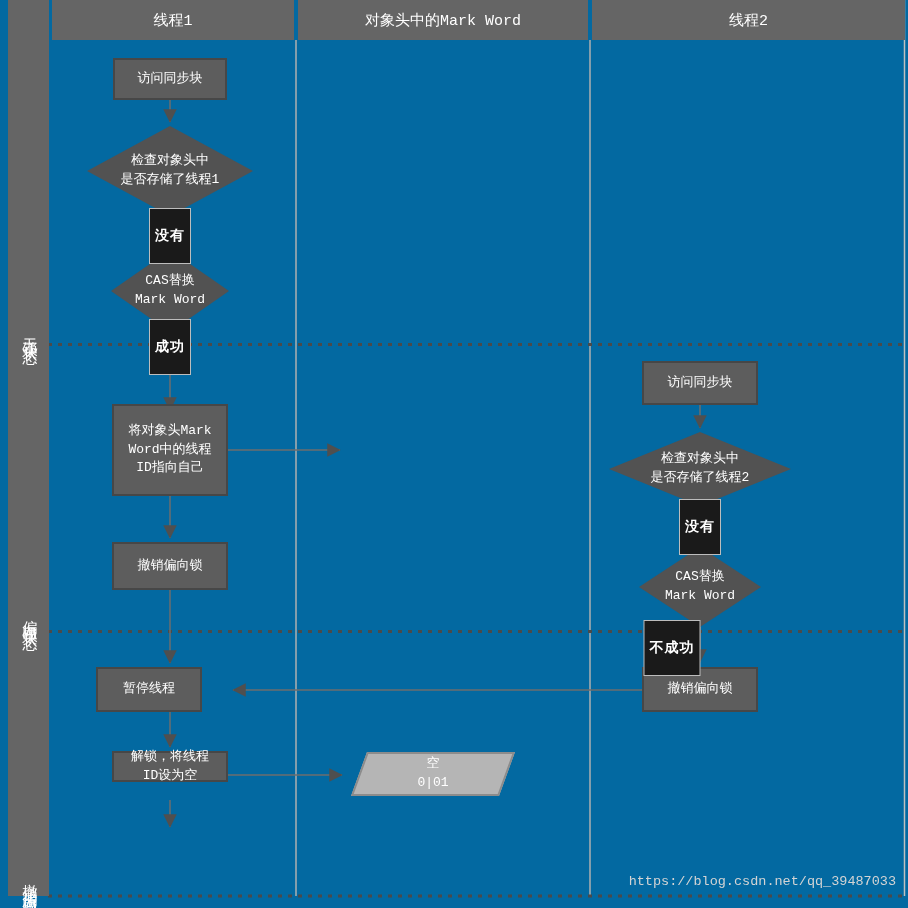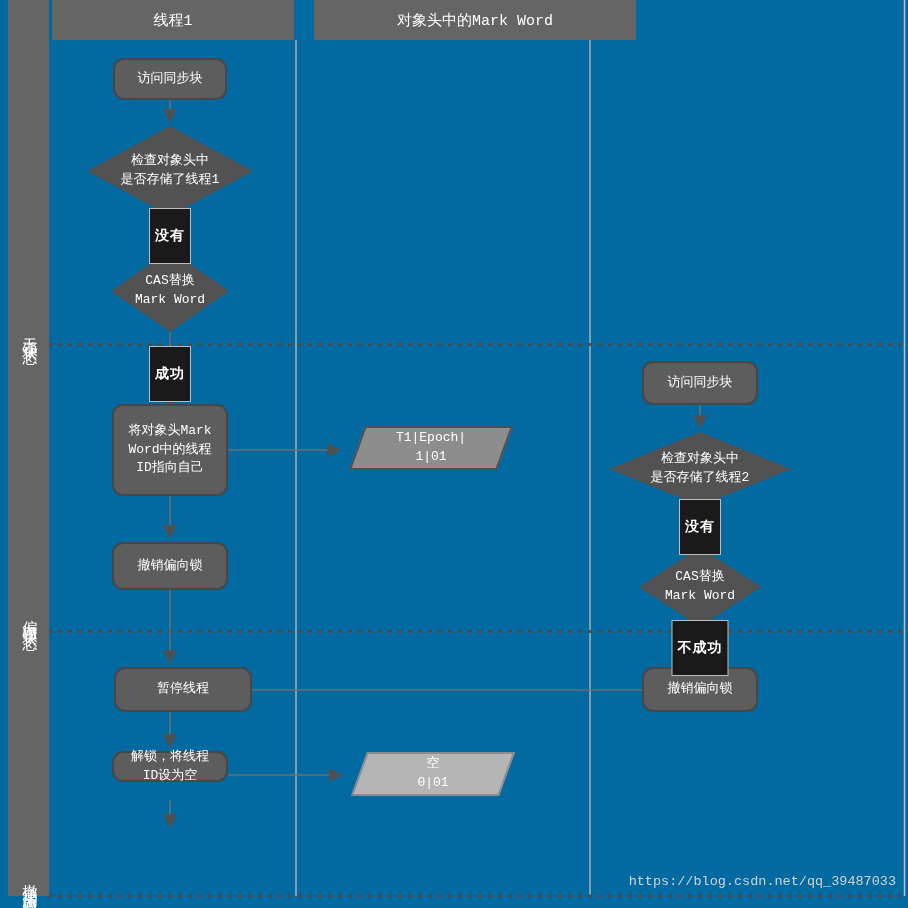--- a/index.html
+++ b/index.html
@@ -18,21 +18,21 @@
   .side-section span {
     writing-mode:vertical-rl; text-orientation:upright; color:#ffffff;
     font-size:15px; letter-spacing:4px; line-height:1;
   }
   .head-cell {
     position:absolute; top:0; height:40px; background:#656565; color:#ffffff;
     display:flex; align-items:center; justify-content:center; font-size:15px;
   }
 
   
-  .node { position:absolute; box-sizing:border-box; color:#ffffff;border-radius:11px; }
+  .node { position:absolute; box-sizing:border-box; color:#ffffff; }
   .node .node-label {
     position:absolute; inset:0; display:flex; align-items:center; justify-content:center;
     text-align:center; white-space:pre-line; font-size:13px; line-height:1.45; padding:2px;
   }
   .rect  { background:#5d5d5d; border:2px solid #474747; }
   .diamond { background:#525252; clip-path:polygon(50% 0%,100% 50%,50% 100%,0% 50%); }
   .diamond .node-label { font-size:13px; }
   .para-bg {
     position:absolute; top:0; bottom:0; left:13px; right:13px;
     transform:skewX(-20deg); background:#8d8d8d; border:2px solid #4f4f4f; box-sizing:border-box;
@@ -91,54 +91,50 @@
     <span>无锁状态</span>
   </div>
   <div class="side-section" style="top:346px; height:286px">
     <span>偏向锁状态</span>
   </div>
   <div class="side-section" style="top:632px; height:264px">
     <span>撤销偏向锁</span>
   </div>
 
   <div class="head-cell" style="left:52px; width:242px">线程1</div>
-  <div class="head-cell" style="left:314px; width:322px">对象头中的Mark Word</div>
+  <div class="head-cell" style="left:298px; width:290px">对象头中的Mark Word</div>
+  <div class="head-cell" style="left:592px; width:313px">线程2</div>
 
   <div class="node rect" style="left:113px; top:58px; width:114px; height:42px">
     <span class="node-label">访问同步块</span>
   </div>
   <div class="node diamond" style="left:87px; top:126px; width:166px; height:90px">
     <span class="node-label">检查对象头中
 是否存储了线程1</span>
   </div>
   <div class="node diamond" style="left:111px; top:250px; width:118px; height:82px">
     <span class="node-label">CAS替换
 Mark Word</span>
   </div>
   <div class="node rect" style="left:112px; top:404px; width:116px; height:92px">
     <span class="node-label">将对象头Mark
 Word中的线程
 ID指向自己</span>
   </div>
   <div class="node rect" style="left:112px; top:542px; width:116px; height:48px">
     <span class="node-label">撤销偏向锁</span>
   </div>
-  <div class="node rect" style="left:114px; top:667px; width:138px; height:45px">
+  <div class="node rect" style="left:96px; top:667px; width:106px; height:45px">
     <span class="node-label">暂停线程</span>
   </div>
   <div class="node rect" style="left:112px; top:751px; width:116px; height:31px">
     <span class="node-label">解锁，将线程
 ID设为空</span>
   </div>
 
-  <div class="node para" style="left:344px; top:426px; width:174px; height:44px">
-    <div class="para-bg"></div>
-    <span class="node-label">T1|Epoch|
-1|01</span>
-  </div>
   <div class="node para light" style="left:346px; top:752px; width:174px; height:44px">
     <div class="para-bg"></div>
     <span class="node-label">空
 0|01</span>
   </div>
 
   <div class="node rect" style="left:642px; top:361px; width:116px; height:44px">
     <span class="node-label">访问同步块</span>
   </div>
   <div class="node diamond" style="left:609px; top:432px; width:182px; height:74px">
@@ -147,19 +143,19 @@
   </div>
   <div class="node diamond" style="left:639px; top:547px; width:122px; height:80px">
     <span class="node-label">CAS替换
 Mark Word</span>
   </div>
   <div class="node rect" style="left:642px; top:667px; width:116px; height:45px">
     <span class="node-label">撤销偏向锁</span>
   </div>
 
   <div class="badge" style="left:170px; top:236px">没有</div>
-  <div class="badge" style="left:170px; top:374px">成功</div>
+  <div class="badge" style="left:170px; top:347px">成功</div>
   <div class="badge" style="left:700px; top:527px">没有</div>
-  <div class="badge" style="left:700px; top:648px">不成功</div>
+  <div class="badge" style="left:672px; top:648px">不成功</div>
 
   <div class="watermark">https://blog.csdn.net/qq_39487033</div>
 
 </div>
 
 </body></html>

